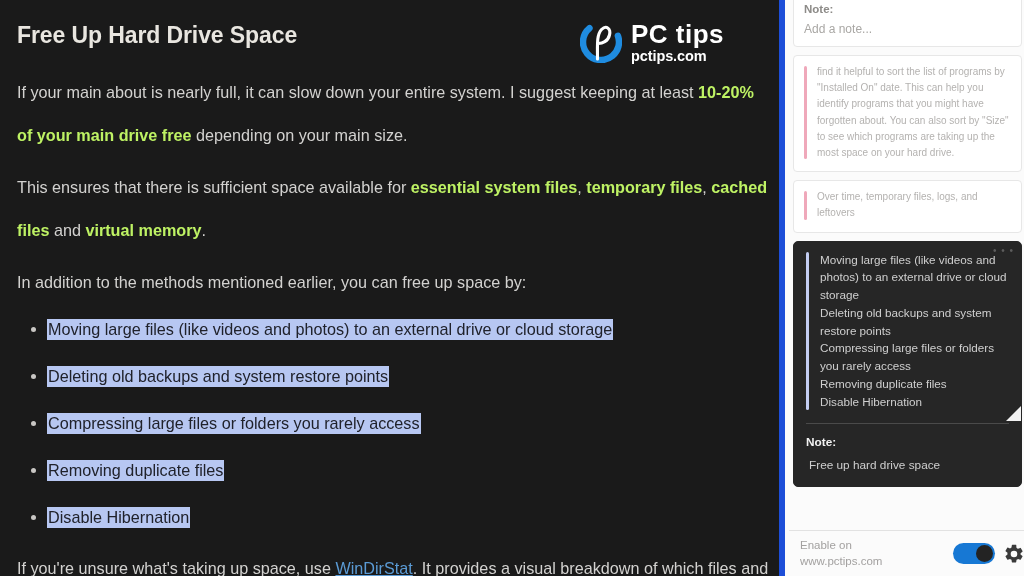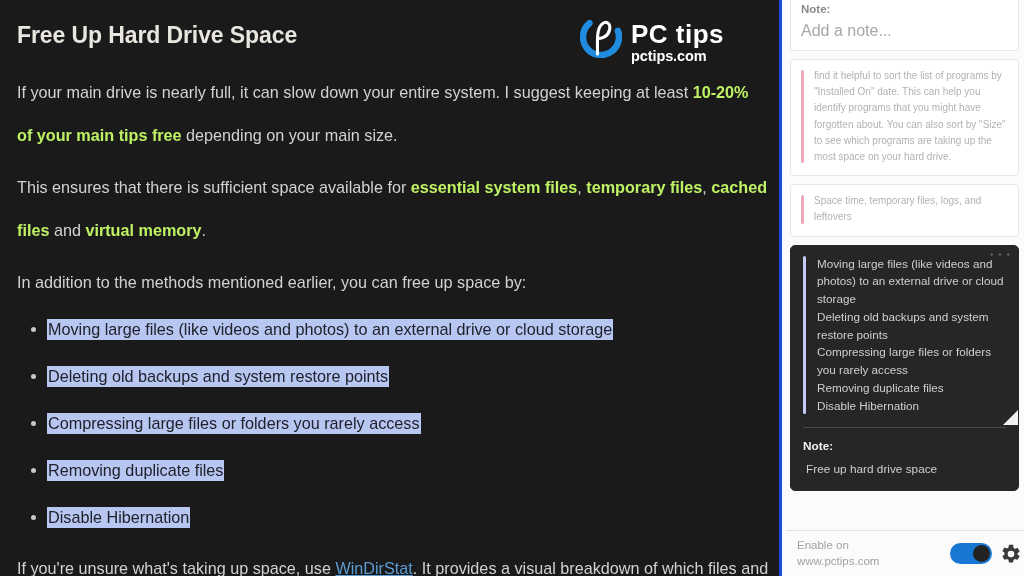--- a/index.html
+++ b/index.html
@@ -49,20 +49,21 @@
   }
 
   
   .logo {
     position: absolute;
     left: 563px;
     top: 2px;
     width: 200px;
     height: 52px;
     display: flex;
+    align-items: center;
     gap: 9px;
   }
   .logo-mark {
     width: 42px;
     height: 42px;
     flex: 0 0 42px;
     position: relative;
   }
   .logo-mark svg { display: block; }
   .logo-words {
@@ -140,21 +141,21 @@
   }
 
   
   .panel {
     position: absolute;
     right: 0;
     top: 0;
     width: 245px;
     height: 576px;
     background: #fbfbfb;
-    border-left: 3px solid #1d4ed8;
+    border-left: 6px solid #1d4ed8;
     box-sizing: border-box;
     overflow: hidden;
   }
 
   .panel-scroll {
     position: absolute;
     left: 0; top: 0;
     width: 245px;
     bottom: 46px;
     padding: 0 8px;
@@ -172,21 +173,21 @@
   }
   .note-card.first { margin-top: -8px; padding-top: 10px; }
 
   .nc-label {
     font-size: 11.5px;
     font-weight: bold;
     color: #8d8b88;
     margin-bottom: 7px;
   }
   .nc-placeholder {
-    font-size: 16px;
+    font-size: 12px;
     color: #a9a7a4;
   }
 
   .quote {
     position: relative;
     padding-left: 13px;
     font-size: 10px;
     line-height: 1.62;
     color: #b4b2b0;
   }
@@ -344,22 +345,22 @@
         </span>
         <span class="logo-words">
           <span class="logo-top">PC tips</span>
           <span class="logo-sub">pctips.com</span>
         </span>
       </div>
     </div>
 
     <div class="article-body">
 
-      <p class="para p1"><span>If your main drive is nearly full, it can slow down your entire system. I suggest keeping at least </span><b>10-20%</b></p>
-      <p class="para"><b>of your main tips free</b><span> depending on your main size.</span></p>
+      <p class="para p1"><span>If your main about is nearly full, it can slow down your entire system. I suggest keeping at least </span><b>10-20%</b></p>
+      <p class="para"><b>of your main drive free</b><span> depending on your main size.</span></p>
 
       <p class="para" style="margin-top:22px;"><span>This ensures that there is sufficient space available for </span><b>essential system files</b><span>, </span><b>temporary files</b><span>, </span><b>cached</b></p>
       <p class="para"><b>files</b><span> and </span><b>virtual memory</b><span>.</span></p>
 
       <p class="para" style="margin-top:22px;">In addition to the methods mentioned earlier, you can free up space by:</p>
 
       <ul class="tips">
         <li><span class="sel">Moving large files (like videos and photos) to an external drive or cloud storage</span></li>
         <li><span class="sel">Deleting old backups and system restore points</span></li>
         <li><span class="sel">Compressing large files or folders you rarely access</span></li>
@@ -379,21 +380,21 @@
       <div class="note-card first">
         <div class="nc-label">Note:</div>
         <div class="nc-placeholder">Add a note...</div>
       </div>
 
       <div class="note-card">
         <div class="quote">find it helpful to sort the list of programs by "Installed On" date. This can help you identify programs that you might have forgotten about. You can also sort by "Size" to see which programs are taking up the most space on your hard drive.</div>
       </div>
 
       <div class="note-card">
-        <div class="quote">Space time, temporary files, logs, and leftovers</div>
+        <div class="quote">Over time, temporary files, logs, and leftovers</div>
       </div>
 
       <div class="note-card active">
         <span class="dots">• • •</span>
 
         <div class="active-editor">
           <div class="quote" style="white-space:pre-line;">Moving large files (like videos and photos) to an external drive or cloud storage
 Deleting old backups and system restore points
 Compressing large files or folders you rarely access
 Removing duplicate files

